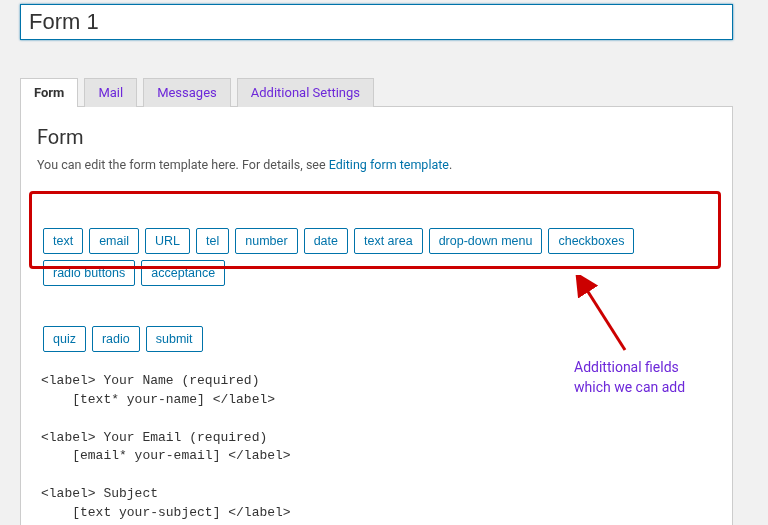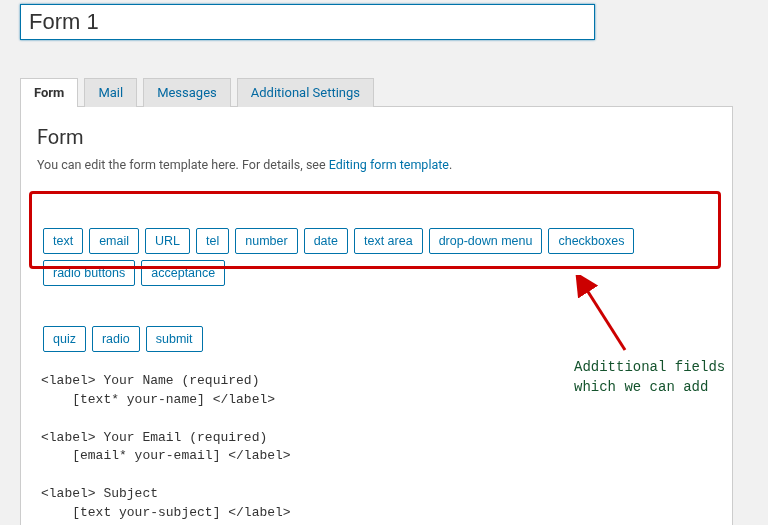--- a/index.html
+++ b/index.html
@@ -12,21 +12,21 @@
       background: #f1f1f1;
       padding: 0;
       width: 768px;
       height: 525px;
       overflow: hidden;
       position: relative;
       font-size: 13px;
       color: #444;
     }
     .title-input {
-      width: 575px;
+      width: 713px;
       margin: 4px 0 0 20px;
       padding: 3px 8px;
       font-size: 22px;
       height: 36px;
       border: 1px solid #0073aa;
       box-shadow: 0 0 2px rgba(0,115,170,0.8);
       background: #fff;
       color: #333;
       outline: none;
     }
@@ -41,21 +41,21 @@
     }
     .tabs-nav li {
       margin: 0 6px 0 0;
     }
     .tab-btn {
       display: block;
       padding: 6px 13px 7px 13px;
       background: #e4e4e4;
       border: 1px solid #ccc;
       border-bottom: none;
-      color: #0369a1;
+      color: #6d28d9;
       font-size: 13px;
       cursor: pointer;
       border-radius: 0;
       text-decoration: none;
     }
     .tab-btn.active {
       background: #fff;
       border-color: #ccc;
       color: #333;
       font-weight: 700;
@@ -140,26 +140,25 @@
       left: 570px;
       top: 275px;
       width: 90px;
       height: 80px;
       pointer-events: none;
     }
     .annotation-text {
       position: absolute;
       left: 574px;
       top: 357px;
-      color: #14532d;
+      color: #6d28d9;
       font-size: 14px;
       line-height: 1.45;
       pointer-events: none;
       width: 160px;
-      font-family: Liberation Mono, monospace;
     }
   </style>
 </head>
 <body>
 
 
 
 <input class="title-input" type="text" value="Form 1" style="">
 
 <ul class="tabs-nav">

